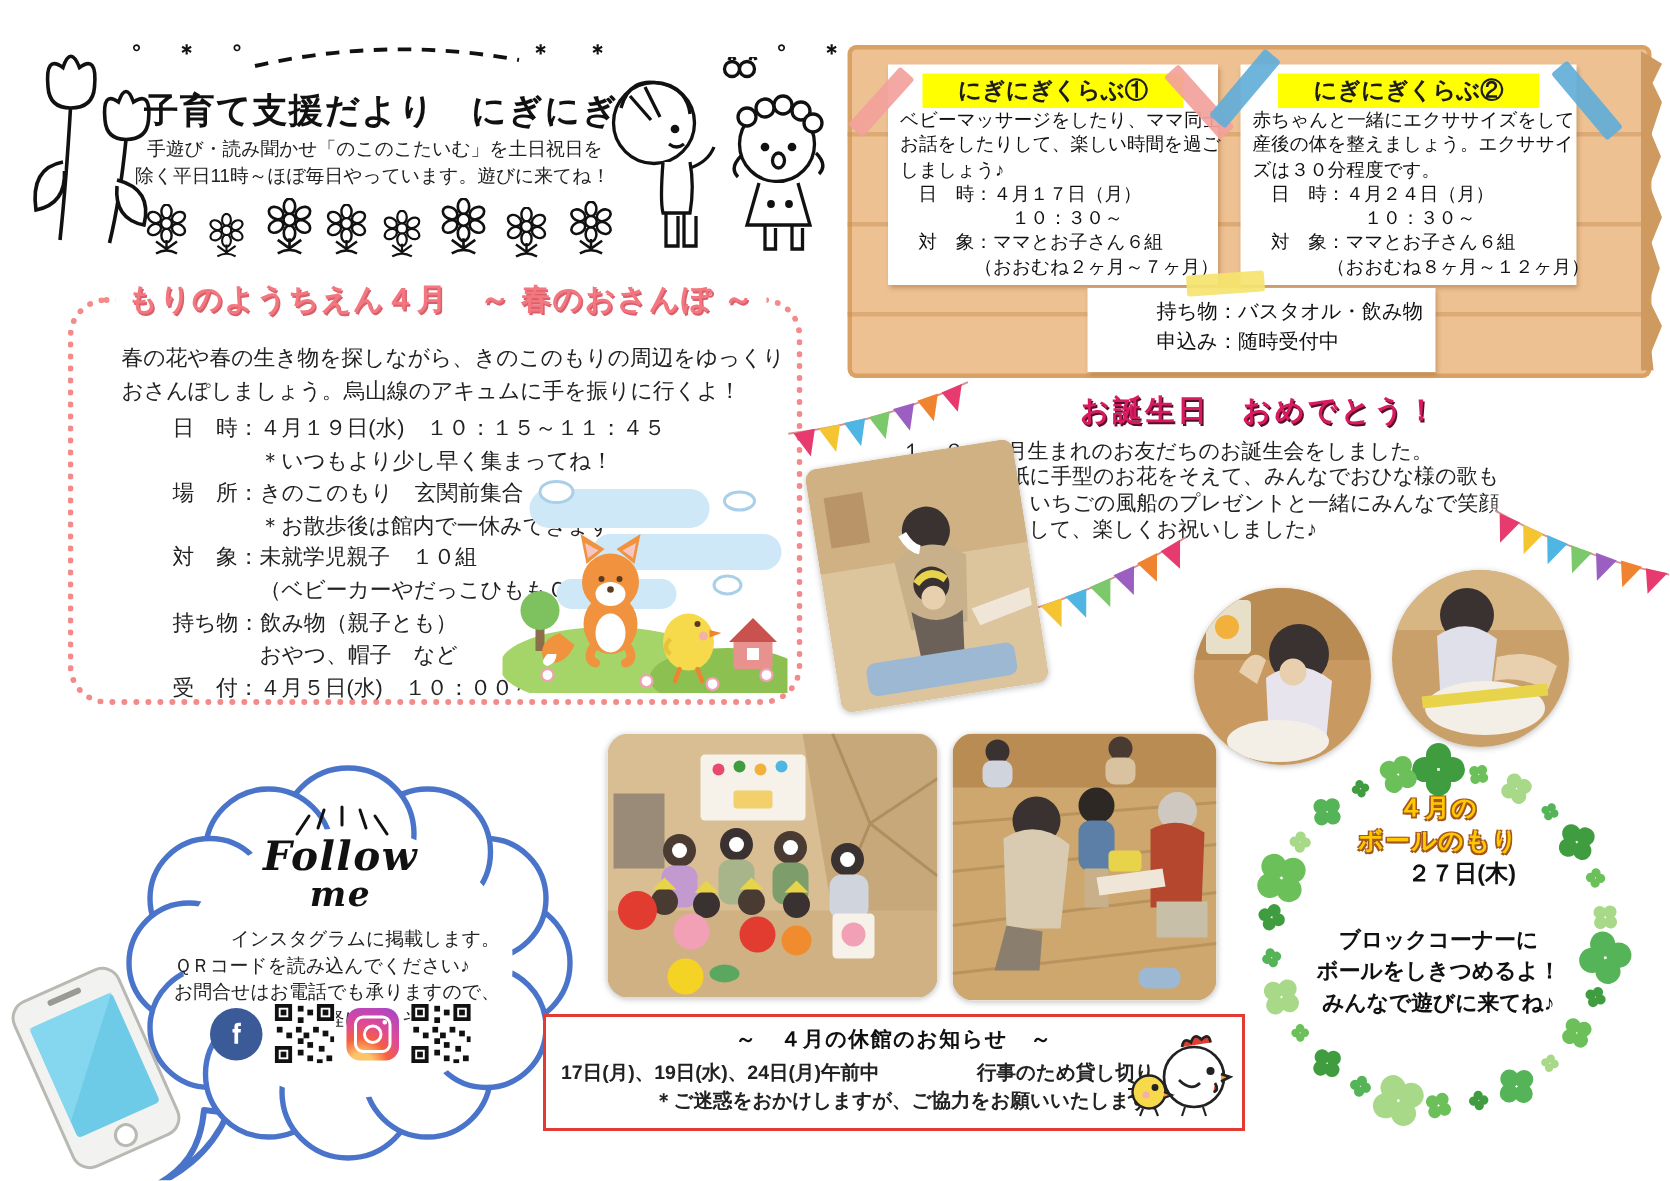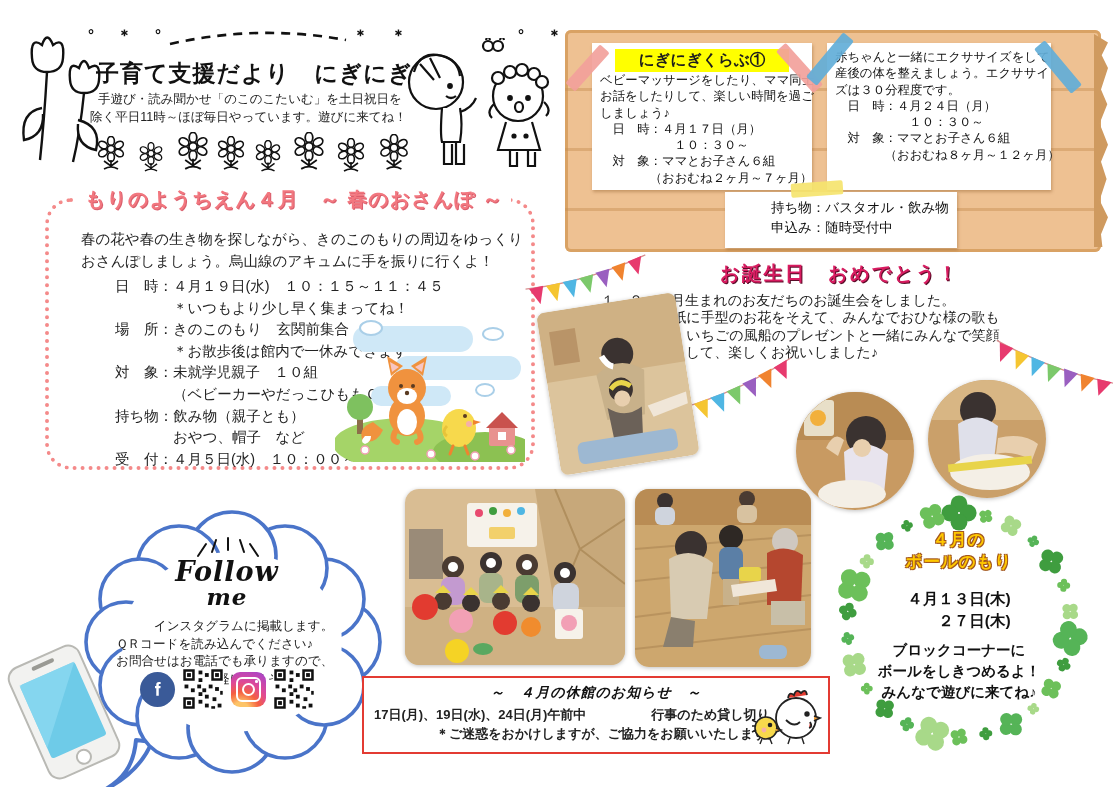--- a/index.html
+++ b/index.html
@@ -204,20 +204,23 @@
       <div class="club-line pre">ベビーマッサージをしたり、ママ同士</div>
       <div class="club-line pre">お話をしたりして、楽しい時間を過ご</div>
       <div class="club-line pre">しましょう♪</div>
       <div class="club-line pre">　日　時：４月１７日（月）</div>
       <div class="club-line pre">　　　　　　１０：３０～</div>
       <div class="club-line pre">　対　象：ママとお子さん６組</div>
       <div class="club-line pre">　　　　（おおむね２ヶ月～７ヶ月）</div>
     </div>
 
     <div class="abs wcard" style="left:262px;top:13px;width:208px;height:135px;text-align:left;">
+      <div style="text-align:center;">
+        <span class="club-title">にぎにぎくらぶ②</span>
+      </div>
       <div class="club-line pre">赤ちゃんと一緒にエクササイズをして</div>
       <div class="club-line pre">産後の体を整えましょう。エクササイ</div>
       <div class="club-line pre">ズは３０分程度です。</div>
       <div class="club-line pre">　日　時：４月２４日（月）</div>
       <div class="club-line pre">　　　　　　１０：３０～</div>
       <div class="club-line pre">　対　象：ママとお子さん６組</div>
       <div class="club-line pre">　　　　（おおむね８ヶ月～１２ヶ月）</div>
     </div>
 
     <div class="abs wcard" style="left:160px;top:162px;width:178px;height:44px;padding-left:46px;">
@@ -500,21 +503,21 @@
 
   <svg class="abs" style="left:18px;top:648px;transform:rotate(-24deg);" width="92" height="128" viewBox="0 0 92 128">
     <rect x="8" y="4" width="76" height="120" rx="12" fill="#f2f2f0" stroke="#b9b9b4" stroke-width="2"></rect>
     <rect x="16" y="22" width="60" height="80" rx="3" fill="#6ecbe8"></rect>
     <polygon points="16,22 76,22 16,90" fill="#8edaf2" opacity="0.7"></polygon>
     <rect x="34" y="10" width="24" height="4" rx="2" fill="#9a9a94"></rect>
     <circle cx="46" cy="113" r="7" fill="#fff" stroke="#b9b9b4" stroke-width="2"></circle>
   </svg>
 
   <div class="abs notice-box" style="left:362px;top:676px;width:464px;height:74px;">
-    <div class="notice-title" style="margin-top:6px;font-style:italic;">～　４月の休館のお知らせ　～</div>
+    <div class="notice-title" style="margin-top:6px;">～　４月の休館のお知らせ　～</div>
     <div class="notice-line pre" style="margin-left:10px;margin-top:3px;">17日(月)、19日(水)、24日(月)午前中　　　　　行事のため貸し切り</div>
     <div class="notice-line pre" style="margin-left:72px;">＊ご迷惑をおかけしますが、ご協力をお願いいたします。</div>
     <svg class="abs" style="right:6px;top:8px;" width="72" height="62" viewBox="0 0 72 62">
       <g stroke="#222" stroke-width="1.8" fill="#fff">
         <circle cx="46" cy="32" r="20"></circle>
         <path d="M38,12 q1,-7 6,-3 q2,-7 7,-2 q5,-5 6,2" fill="#e23b30"></path>
         <path d="M64,30 l6,2 -6,3" fill="#f2a03c"></path>
         <path d="M60,36 q3,5 -1,6" fill="#e23b30"></path>
         <circle cx="57" cy="28" r="1.8" fill="#222"></circle>
         <path d="M36,34 q8,8 14,2" fill="none"></path>
@@ -689,20 +692,19 @@
       <g transform="translate(114.2,34.3) rotate(25)">
         <circle cx="0.0" cy="-6.8" r="6.2" fill="#6cc05a"></circle>
         <circle cx="6.8" cy="0.0" r="6.2" fill="#6cc05a"></circle>
         <circle cx="0.0" cy="6.8" r="6.2" fill="#6cc05a"></circle>
         <circle cx="-6.8" cy="0.0" r="6.2" fill="#6cc05a"></circle>
       </g>
     </svg>
   <div class="abs" style="left:838px;top:528px;width:242px;text-align:center;">
     <div class="ball-title">４月の</div>
     <div class="ball-title">ボールのもり</div>
-    <div class="ball-date pre" style="margin-top:16px;">４月１３日(木)</div>
     <div class="ball-date pre">　　２７日(木)</div>
-    <div class="ball-desc" style="margin-top:8px;text-align:center;">ブロックコーナーに</div>
+    <div class="ball-desc" style="margin-top:23px;text-align:center;">ブロックコーナーに</div>
     <div class="ball-desc">ボールをしきつめるよ！</div>
     <div class="ball-desc">みんなで遊びに来てね♪</div>
   </div>
 
 </div>
 
 </body></html>

